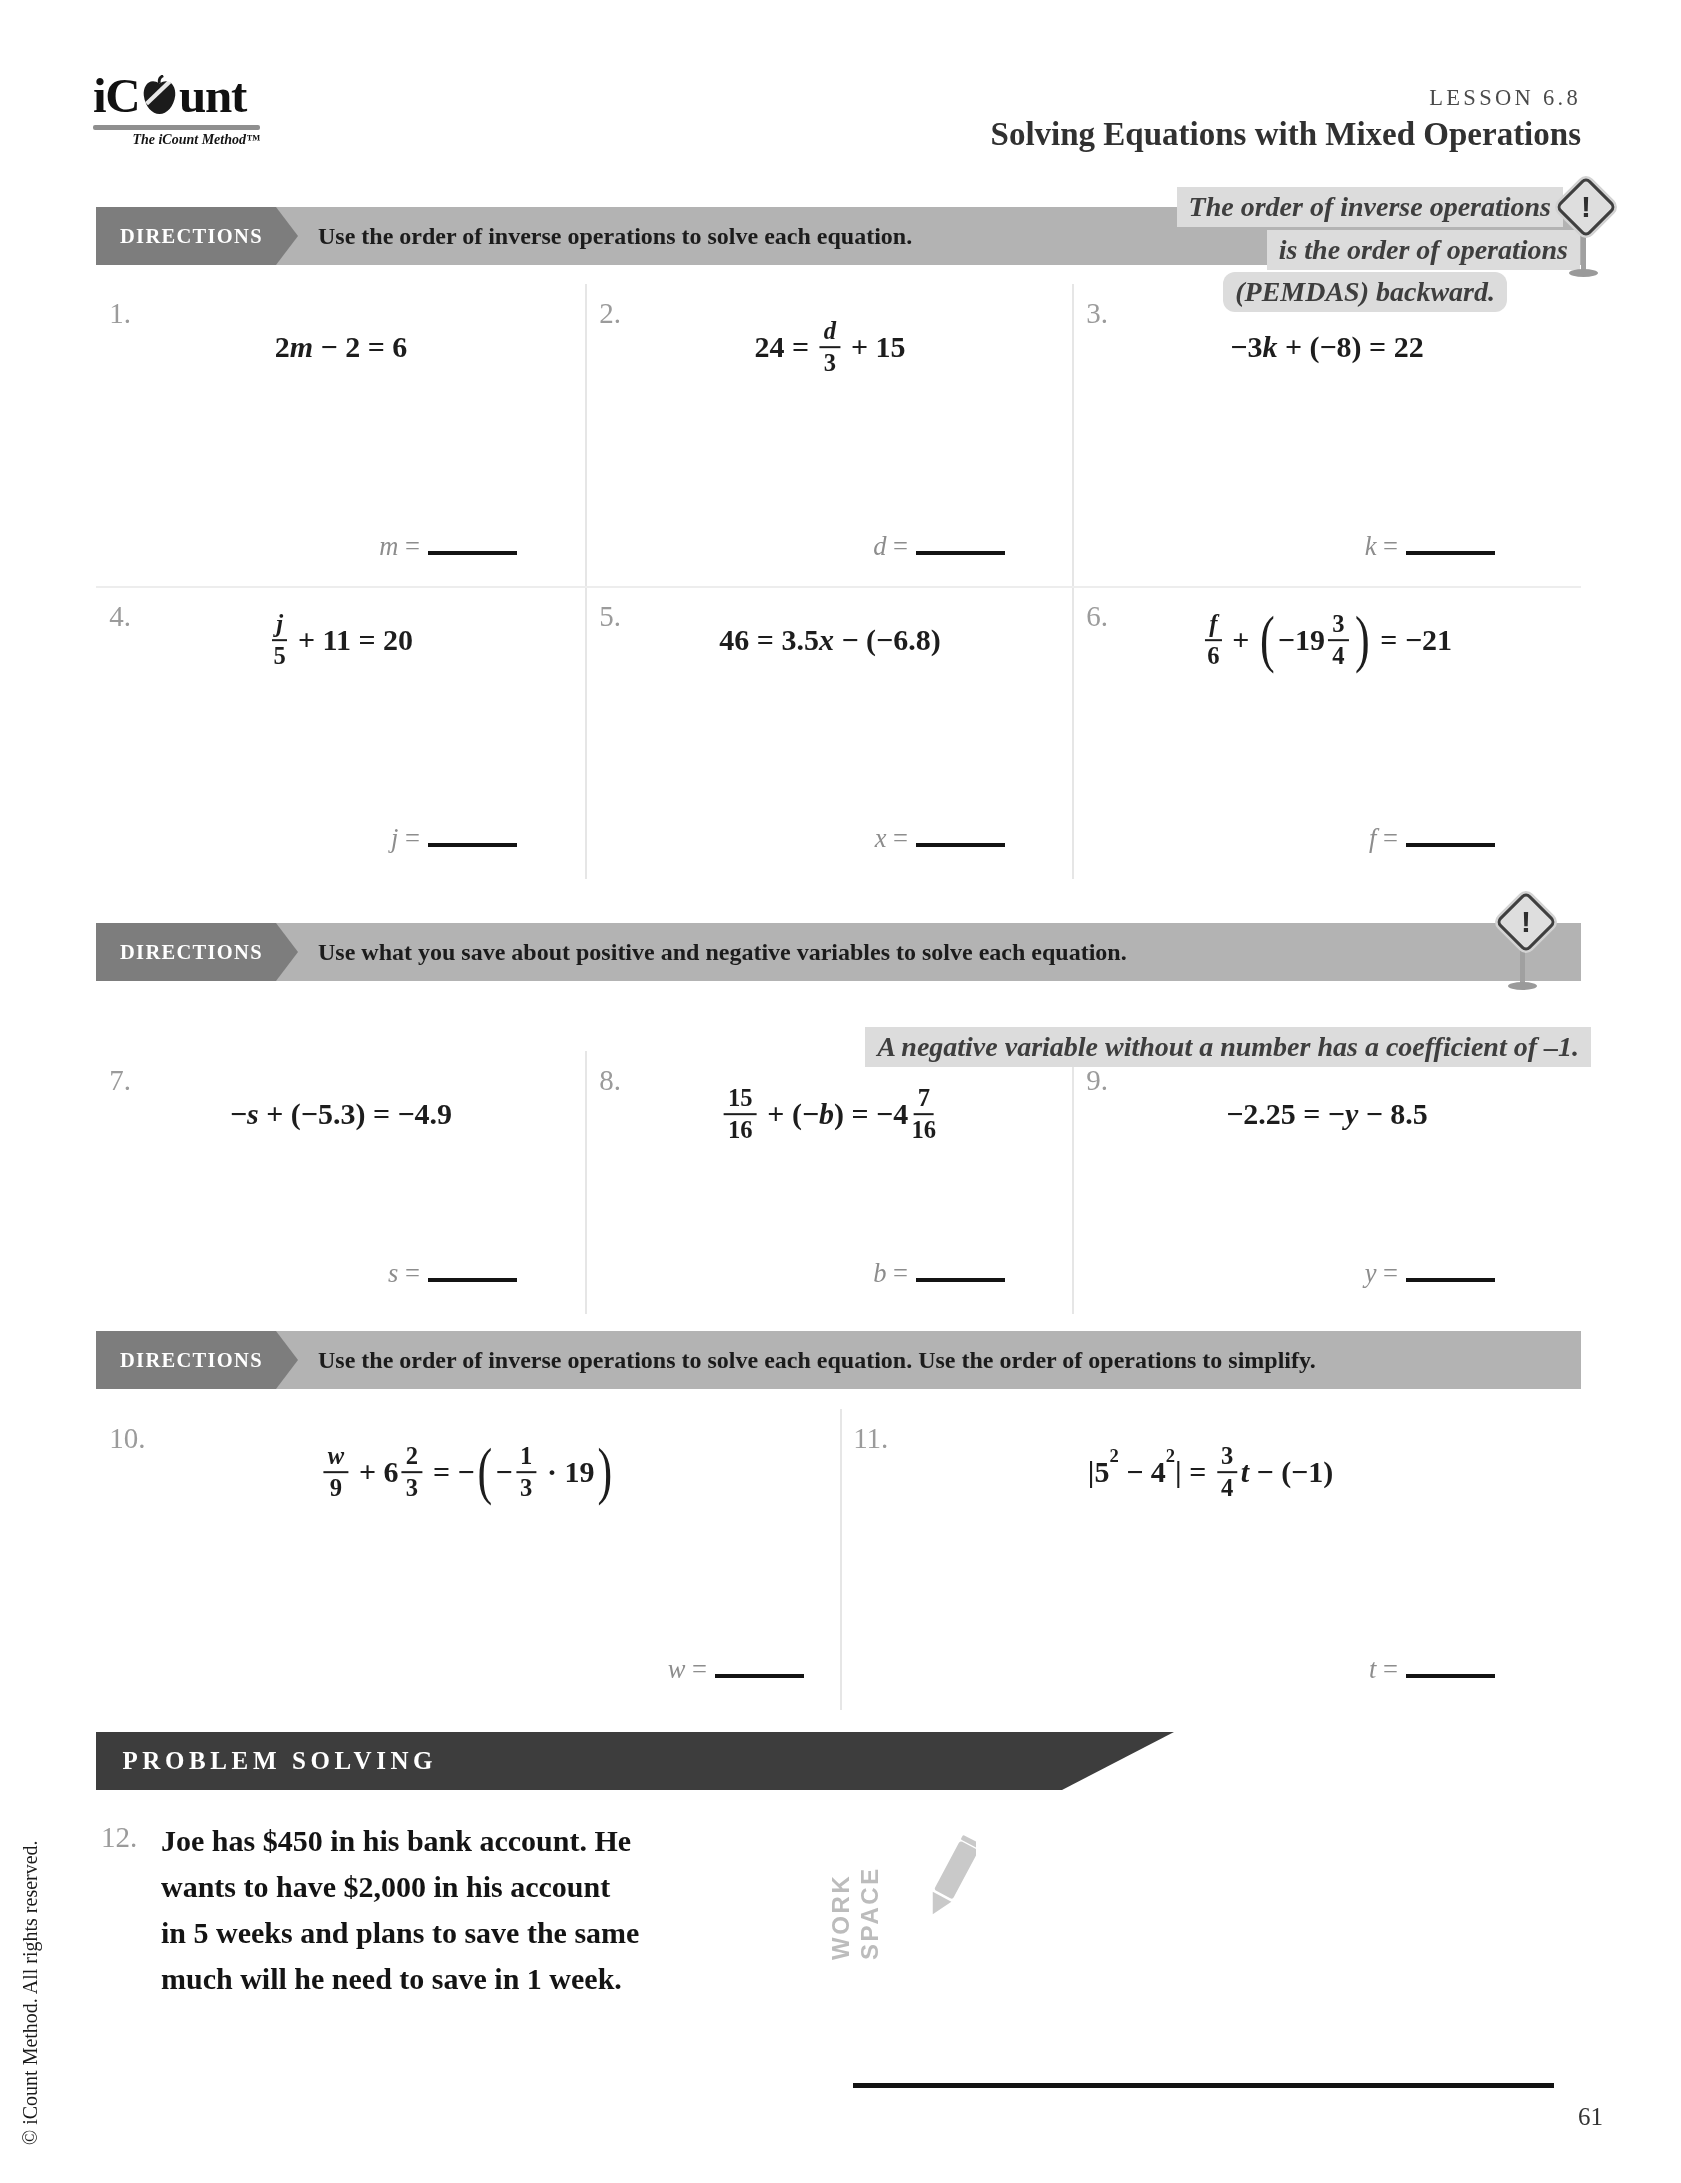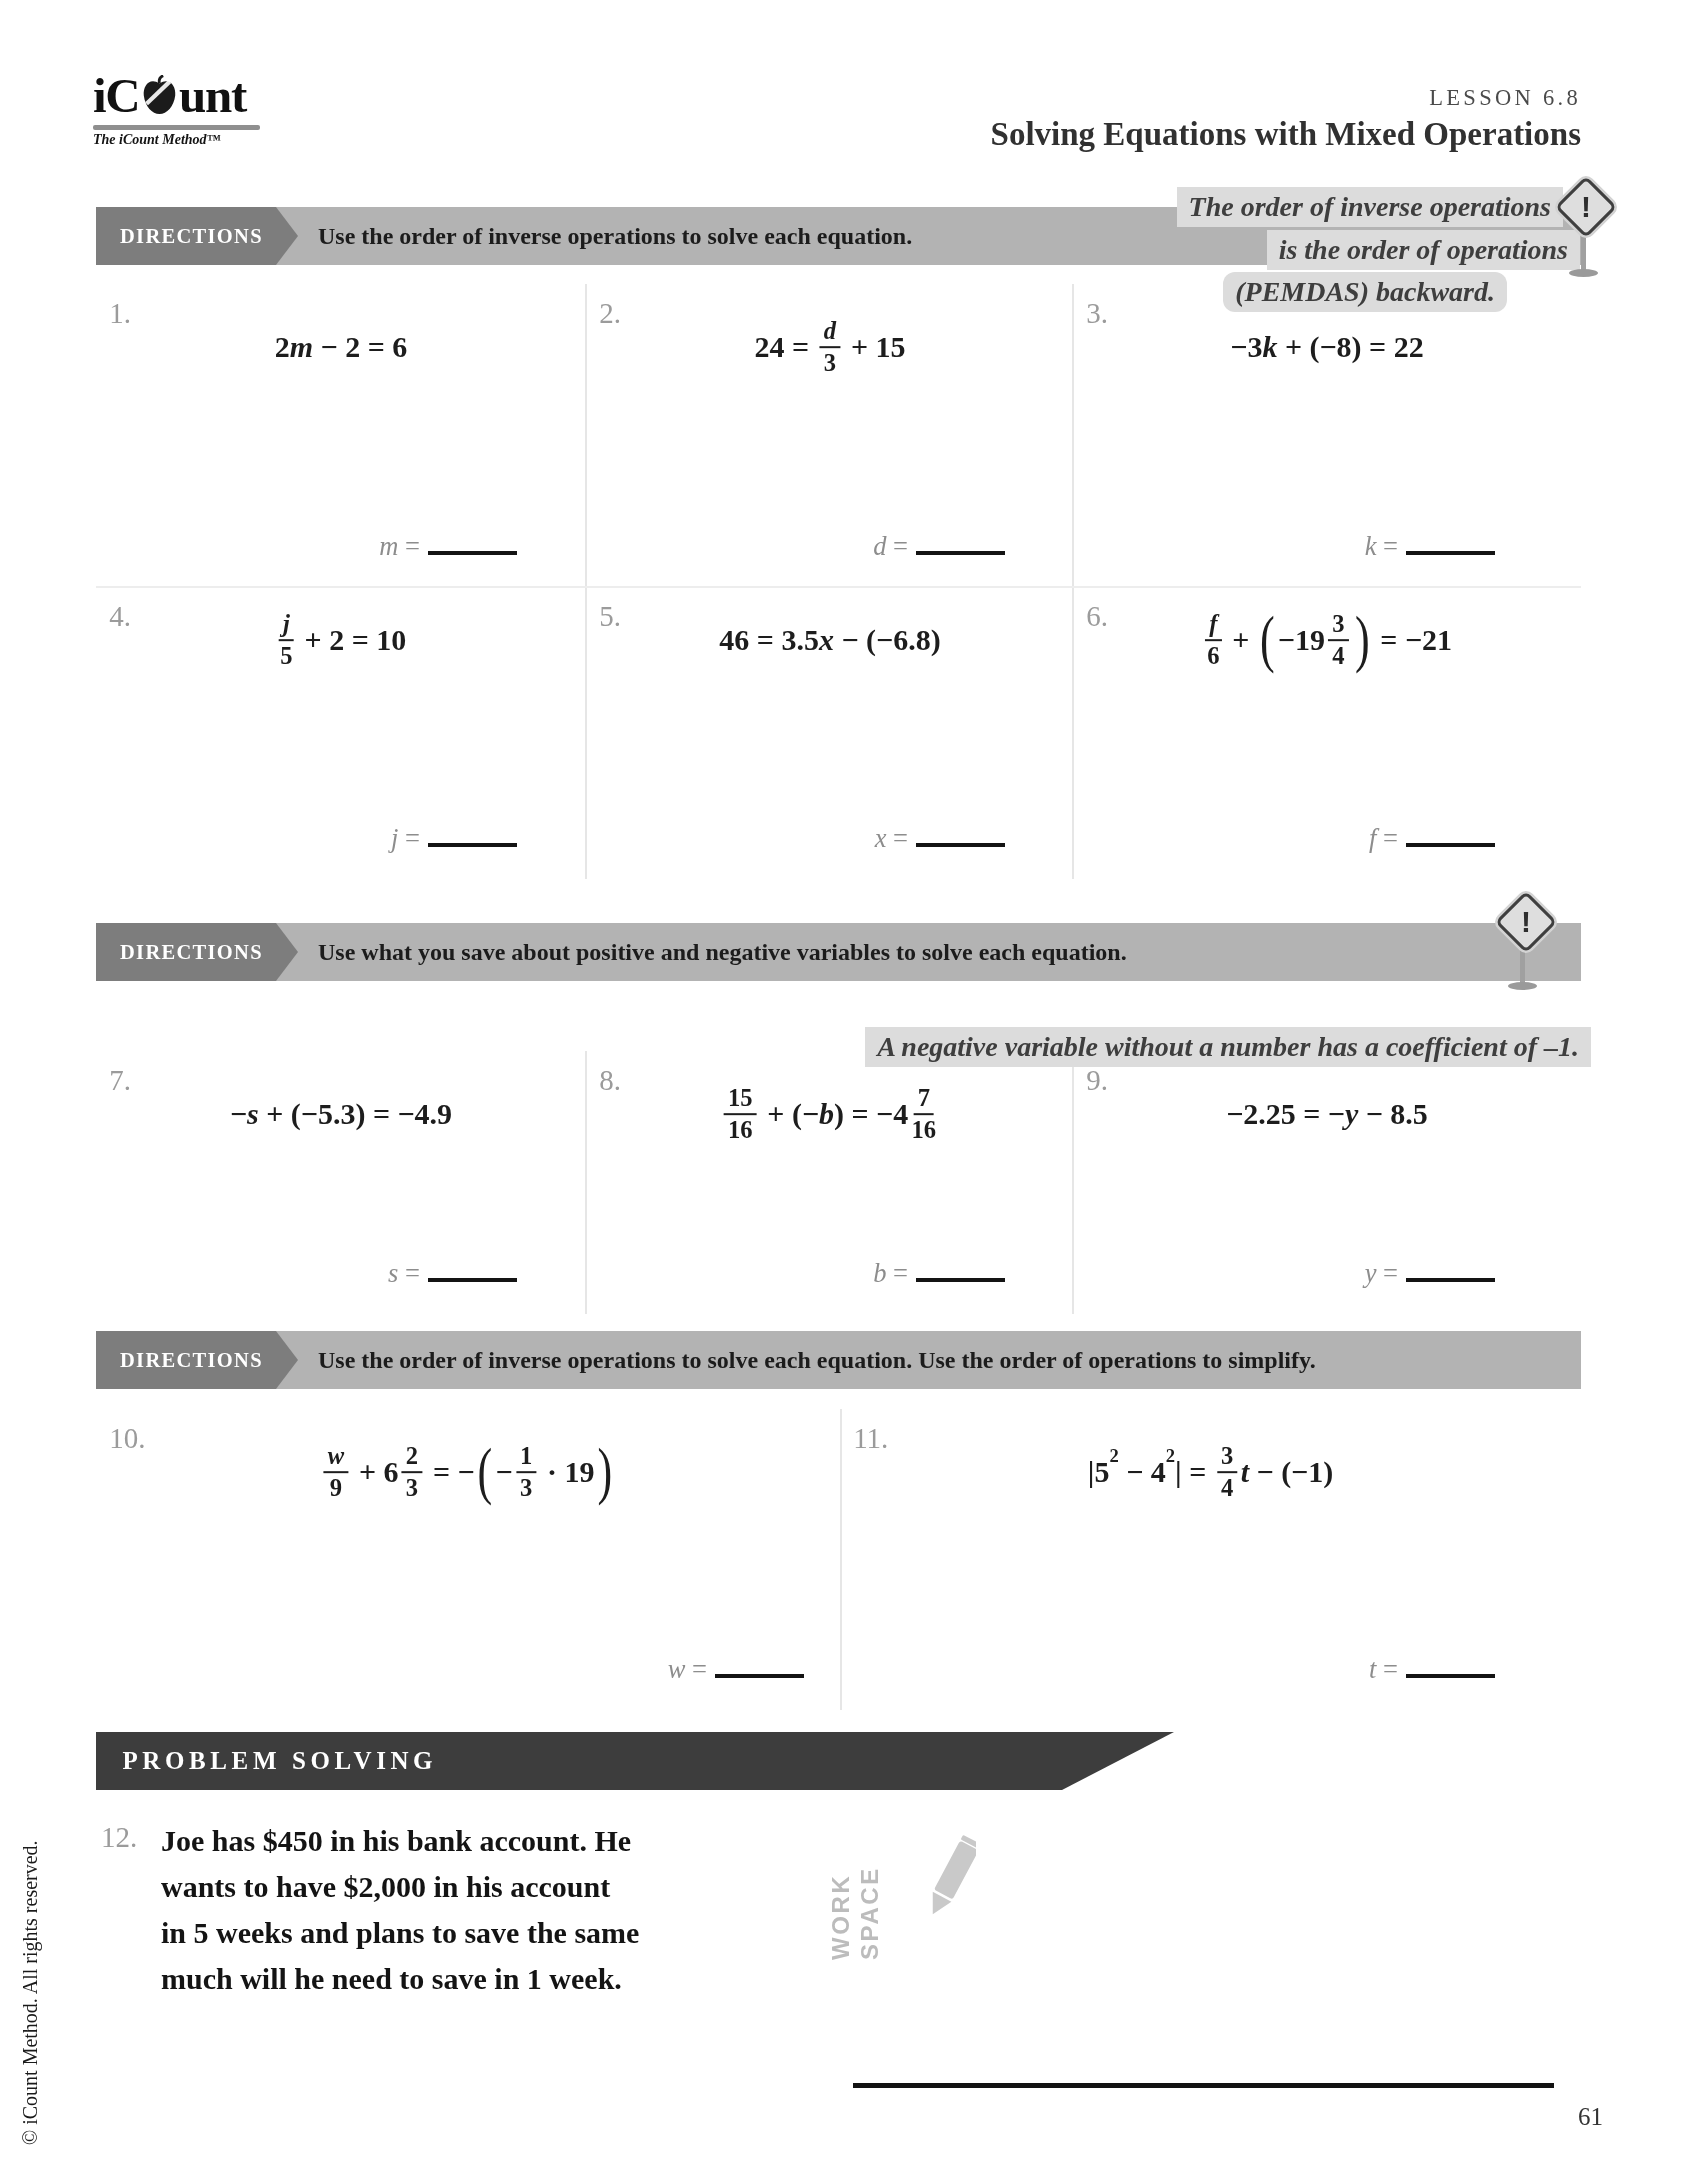--- a/index.html
+++ b/index.html
@@ -4,21 +4,21 @@
 <style>
   html,body{margin:0;padding:0;background:#efefef;}
   .page{position:relative;width:1682px;height:2183px;background:#ffffff;overflow:hidden;
         font-family:"Liberation Serif","DejaVu Serif",serif;color:#1d1d1d;}
 
   
   .logo{position:absolute;left:93px;top:71px;width:179px;}
   .logo-word{display:flex;align-items:center;font-size:49px;font-weight:bold;color:#111;letter-spacing:-1.3px;line-height:1;}
   .logo-word .apple{width:37px;height:41px;margin:0 1.3px;}
   .logo-bar{width:167px;height:4.6px;background:#8f8f8f;border-radius:2px;margin-top:5.3px;}
-  .logo-tag{font-size:14px;font-weight:bold;font-style:italic;color:#141414;text-align:left;width:167px;margin-top:2.6px;}
+  .logo-tag{font-size:14px;font-weight:bold;font-style:italic;color:#141414;text-align:right;width:167px;margin-top:2.6px;}
   .lesson{position:absolute;right:101px;top:85px;font-size:22.5px;letter-spacing:3.3px;color:#4a4a4a;}
   .title{position:absolute;right:101px;top:116px;font-size:33px;font-weight:bold;color:#313131;}
 
   
   .banner{position:absolute;left:96px;width:1485px;height:58px;background:#b3b3b3;display:flex;align-items:center;}
   .dir-label{position:absolute;left:0;top:0;width:202px;height:58px;background:#7d7d7d;
              clip-path:polygon(0 0,180px 0,202px 29px,180px 58px,0 58px);
              display:flex;align-items:center;padding-left:24px;box-sizing:border-box;
              color:#ffffff;font-size:20.5px;font-weight:bold;letter-spacing:1.3px;}
   .dir-text{margin-left:222px;font-size:24px;font-weight:600;color:#1c1c1c;}
@@ -127,21 +127,21 @@
     <div class="ans"><span class="ans-var">d</span><span> </span><span>=</span><span class="ans-line"></span></div>
   </div>
   <div class="cell" style="left:1073px;top:284px;width:508px;height:303px;">
     <div class="pnum">3.</div>
     <div class="eq" style="top:63px;"><span class="eq-t">−3</span><span class="eq-v">k</span><span class="eq-t"> + (−8) = 22</span></div>
     <div class="ans" style="right:86px;"><span class="ans-var">k</span><span> </span><span>=</span><span class="ans-line"></span></div>
   </div>
 
   <div class="cell" style="left:96px;top:587px;width:490px;height:292px;">
     <div class="pnum">4.</div>
-    <div class="eq" style="top:53px;"><span class="eq-frac"><span class="top eq-v">j</span><span class="bot">5</span></span><span class="eq-t"> + 2 = 10</span></div>
+    <div class="eq" style="top:53px;"><span class="eq-frac"><span class="top eq-v">j</span><span class="bot">5</span></span><span class="eq-t"> + 11 = 20</span></div>
     <div class="ans"><span class="ans-var">j</span><span> </span><span>=</span><span class="ans-line"></span></div>
   </div>
   <div class="cell" style="left:586px;top:587px;width:488px;height:292px;">
     <div class="pnum">5.</div>
     <div class="eq" style="top:53px;"><span class="eq-t">46 = 3.5</span><span class="eq-v">x</span><span class="eq-t"> − (−6.8)</span></div>
     <div class="ans"><span class="ans-var">x</span><span> </span><span>=</span><span class="ans-line"></span></div>
   </div>
   <div class="cell" style="left:1073px;top:587px;width:508px;height:292px;">
     <div class="pnum">6.</div>
     <div class="eq" style="top:53px;"><span class="eq-frac"><span class="top eq-v">f</span><span class="bot">6</span></span><span class="eq-t"> + </span><span class="eq-grp"><span class="eq-paren">(</span><span class="eq-inner"><span class="eq-t">−19</span><span class="eq-frac"><span class="top">3</span><span class="bot">4</span></span></span><span class="eq-paren">)</span></span><span class="eq-t"> = −21</span></div>

